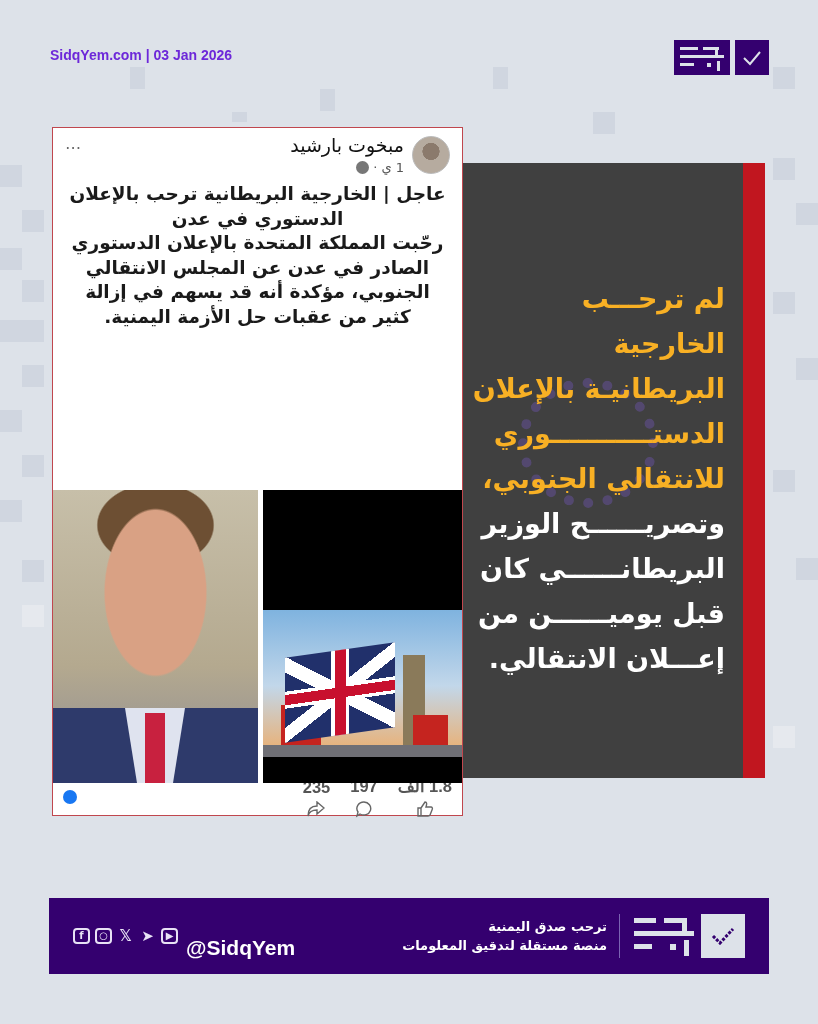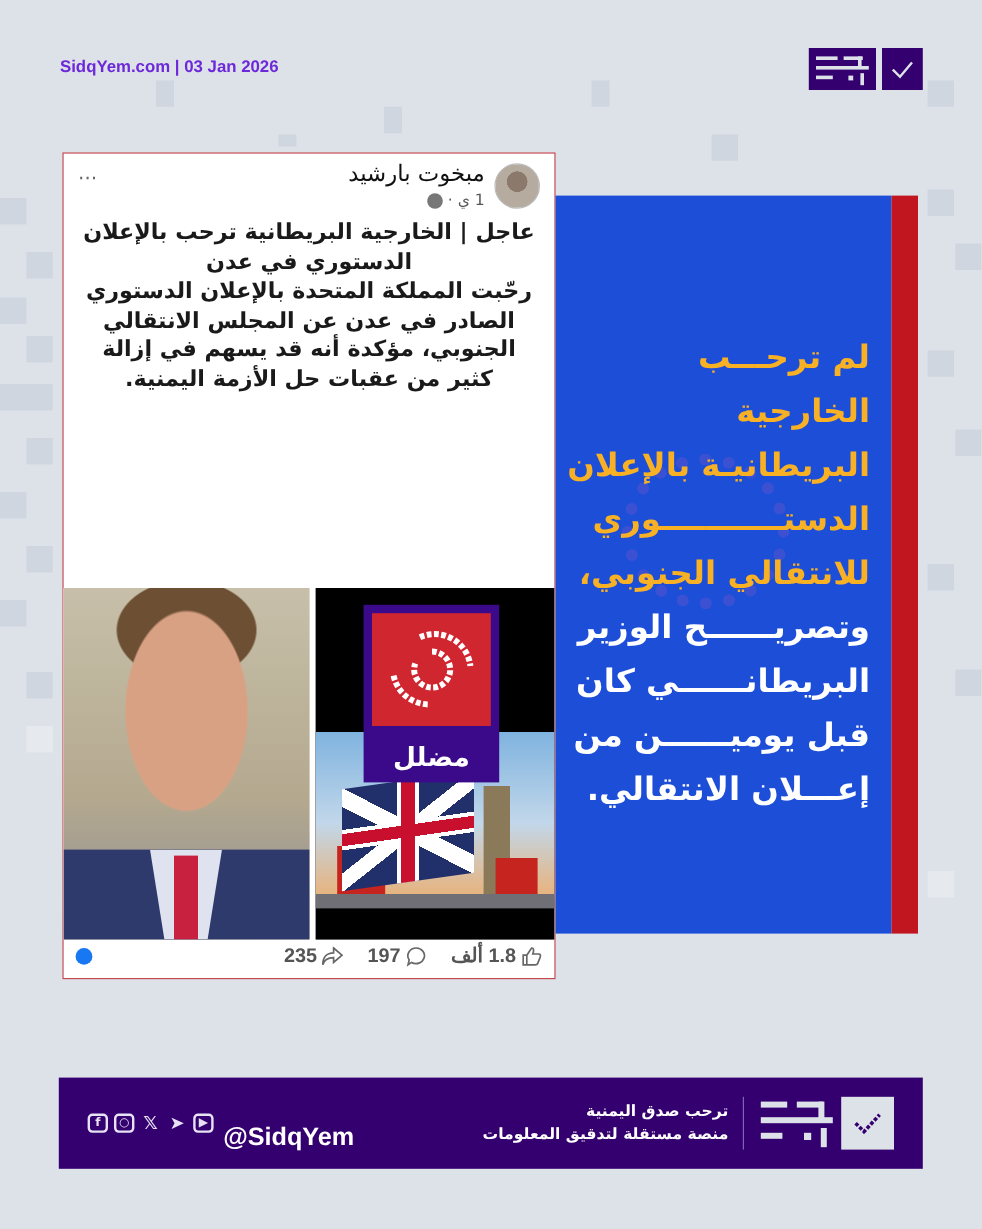--- a/index.html
+++ b/index.html
@@ -103,26 +103,26 @@
     }
     .misleading-badge .label {
       position: absolute; left: 0; right: 0; bottom: 8px; text-align: center;
       color: #fff; font-weight: bold; font-size: 22px; direction: rtl;
     }
     .post-footer {
       height: 28px; display: flex; align-items: center; padding: 0 10px; direction: ltr;
       font-family: "Liberation Sans", sans-serif; font-size: 16.5px; font-weight: bold; color: #555;
     }
     .like-badge { width: 14px; height: 14px; border-radius: 50%; background: #1877f2; margin-right: auto; }
-    .stat { display: flex; align-items: center; gap: 4px; margin-left: 20px; }
+    .stat { display: flex; align-items: center; gap: 4px; margin-left: 20px; flex-direction: column; }
     .stat svg { display: block; }
 
     
     .claim-panel {
-      position: absolute; left: 463px; top: 163px; width: 280px; height: 615px; background: #1d4ed8;
+      position: absolute; left: 463px; top: 163px; width: 280px; height: 615px; background: #404040;
       overflow: hidden;
     }
     .claim-red { position: absolute; left: 743px; top: 163px; width: 22px; height: 615px; background: #c1161f; }
     .claim-text {
       position: absolute; right: 18px; top: 113px; width: 260px;
       direction: rtl; text-align: right; font-weight: bold; font-size: 27px; line-height: 45px;
     }
     .claim-text .yellow { color: #f8b024; }
     .claim-text .white { color: #ffffff; }
     .watermark {
@@ -222,32 +222,20 @@
       <div class="tie"></div>
     </div>
     <div class="img-london">
       <div class="sky"></div>
       <div class="tower"></div>
       <div class="bus1"></div>
       <div class="bus2"></div>
       <div class="road"></div>
       <div class="flag"></div>
       <div class="flag-cross"></div>
-      <div class="misleading-badge">
-        <div class="red">
-          <svg width="80" height="70" viewBox="0 0 80 70">
-            <g fill="none" stroke="#fff" stroke-width="5" stroke-dasharray="4 2">
-              <path d="M40 20 a15 15 0 1 1 -14 10"></path>
-              <path d="M30 8 a30 30 0 0 1 42 24"></path>
-              <path d="M8 40 a30 30 0 0 0 30 24"></path>
-            </g>
-          </svg>
-        </div>
-        <div class="label">مضلل</div>
-      </div>
     </div>
   </div>
   <div class="post-footer">
     <span class="like-badge"></span>
     <span class="stat">
       <span>235</span>
       <svg width="18" height="16" viewBox="0 0 18 16">
           <path d="M10 1 L17 7 L10 13 L10 9 C5 9 2 11 1 15 C1 9 4 5 10 5 Z" stroke="#666" stroke-width="1.4" fill="none"></path>
         </svg>
     </span>

